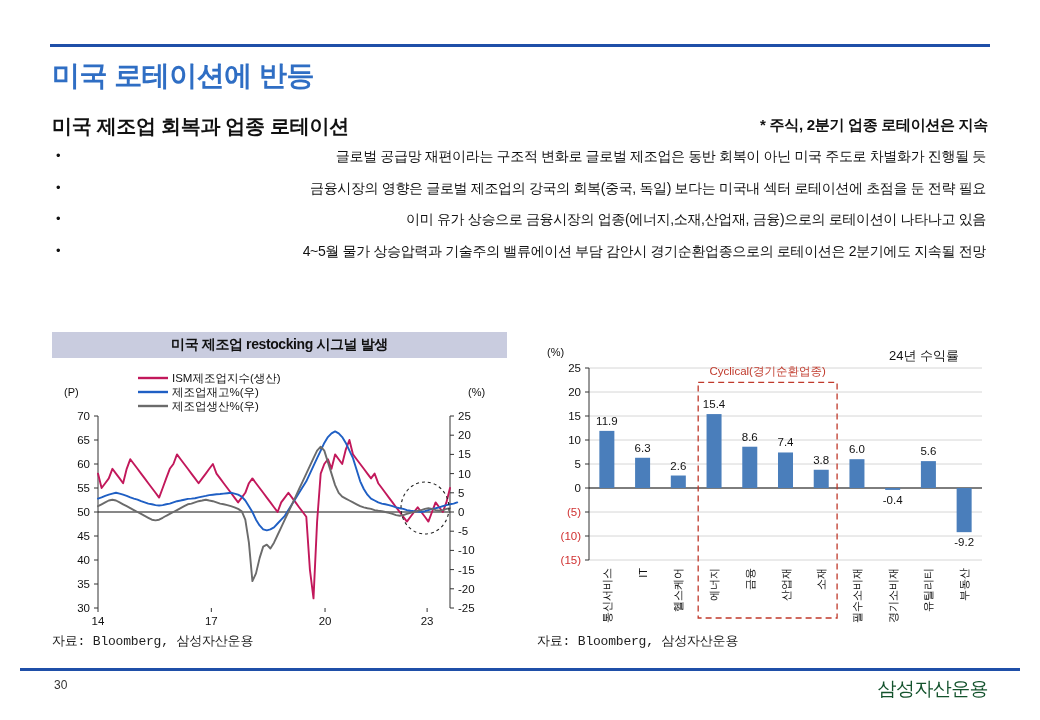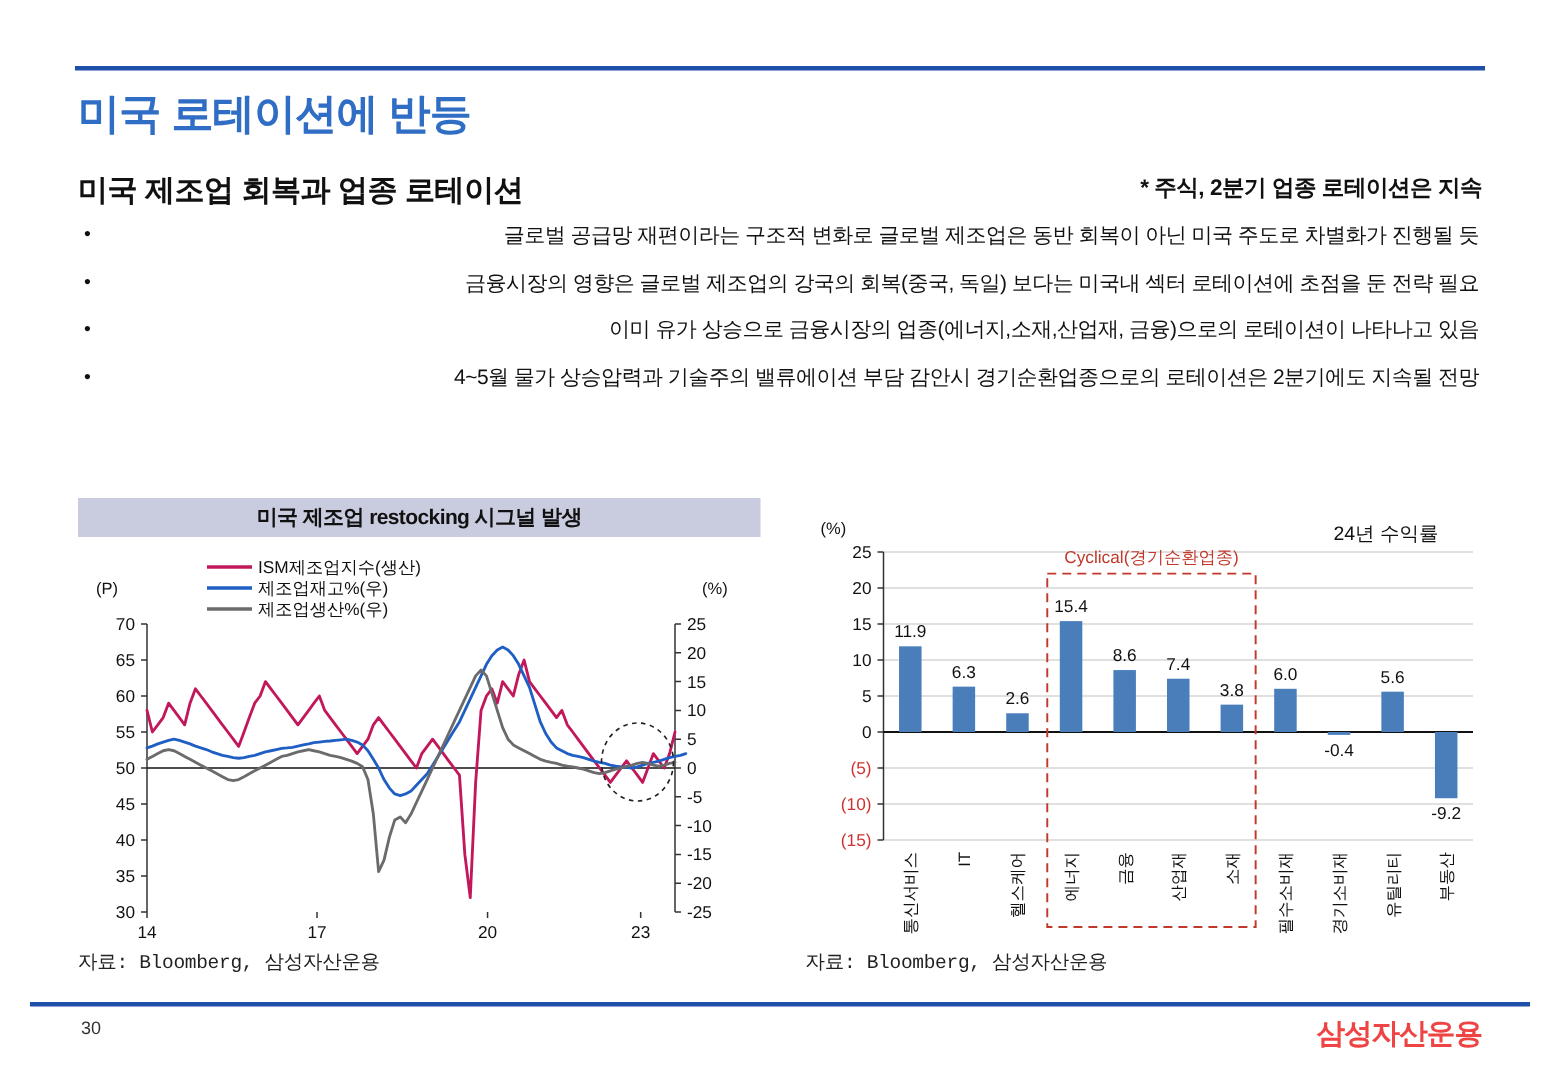--- a/index.html
+++ b/index.html
@@ -29,21 +29,21 @@
   .panel-head{height:26px;background:#c9ccdf;display:flex;align-items:center;justify-content:center;
     font-size:14px;font-weight:bold;color:#111;letter-spacing:-0.4px;}
   .panel-body{position:relative;height:270px;background:#fff;}
   .src{position:absolute;left:0;top:300px;font-size:13px;color:#222;letter-spacing:-0.2px;font-family:Liberation Mono, monospace;}
 
   svg{display:block;}
 
   
   .bot-rule{position:absolute;left:20px;top:668px;width:1000px;height:3px;background:#1f4fa8;}
   .pageno{position:absolute;left:54px;top:678px;font-size:12px;color:#333;}
-  .logo{position:absolute;right:52px;top:676px;font-size:19px;font-weight:bold;color:#ef4444;letter-spacing:-0.6px;text-align:right;}
+  .logo{position:absolute;right:52px;top:676px;font-size:19px;font-weight:normal;color:#14532d;letter-spacing:-0.6px;text-align:right;}
 </style>
 </head>
 <body>
 
 <div class="slide">
 
   <div class="top-rule"></div>
   <div class="title">미국 로테이션에 반등</div>
   <div class="header-note">* 주식, 2분기 업종 로테이션은 지속</div>
   <div class="subtitle">미국 제조업 회복과 업종 로테이션</div>

